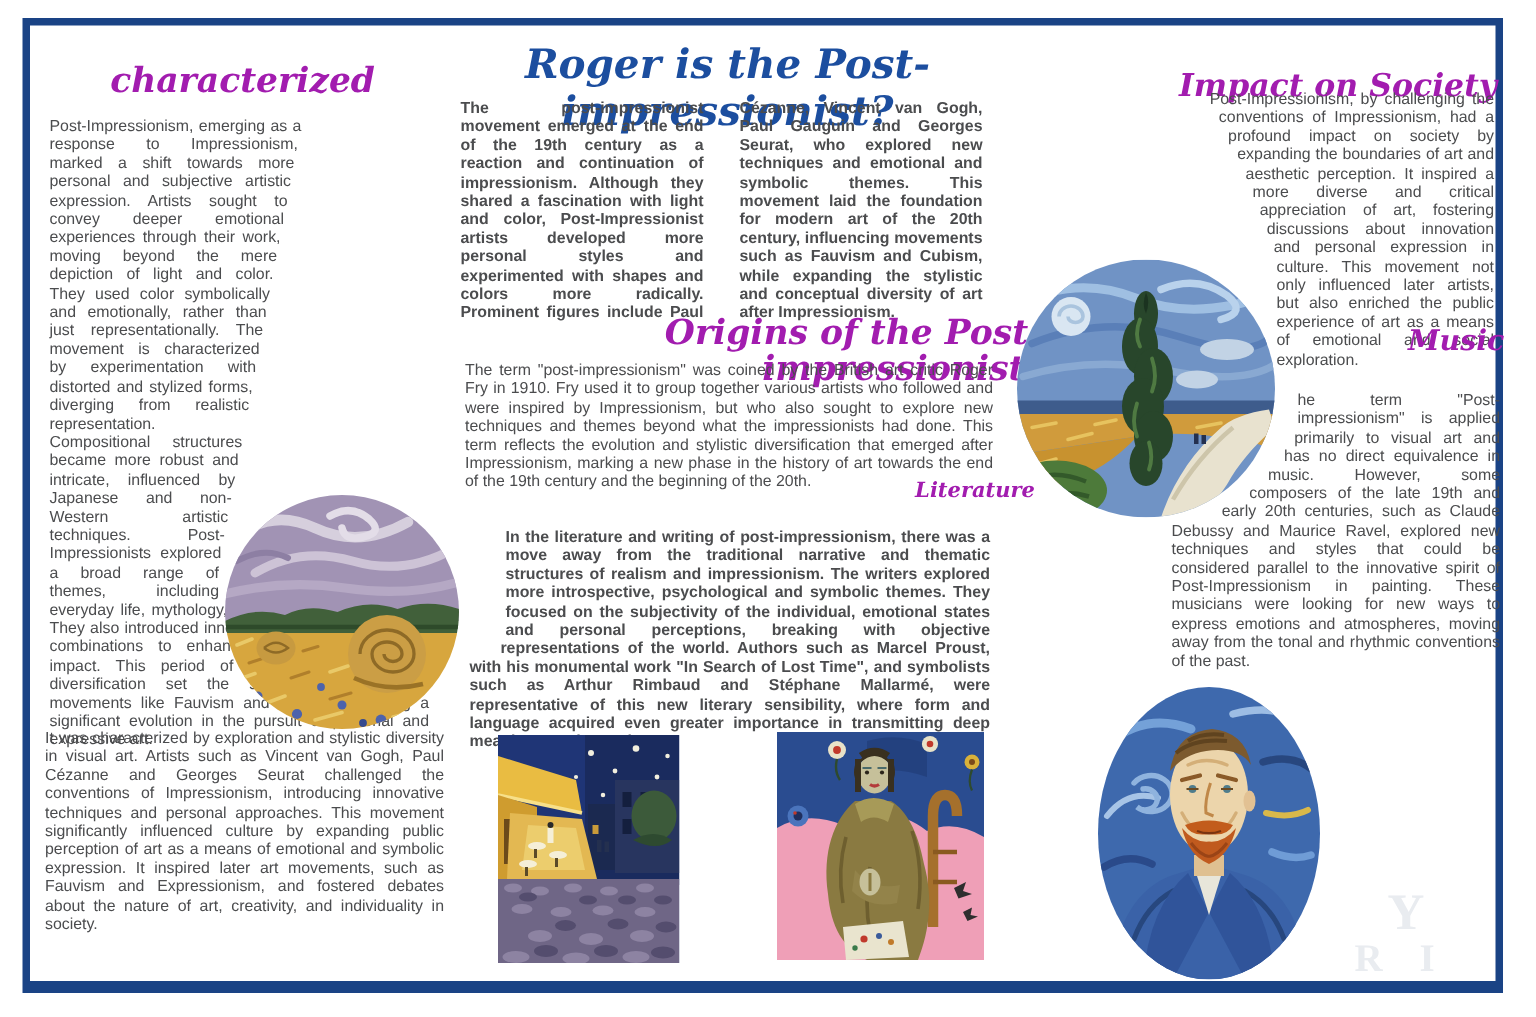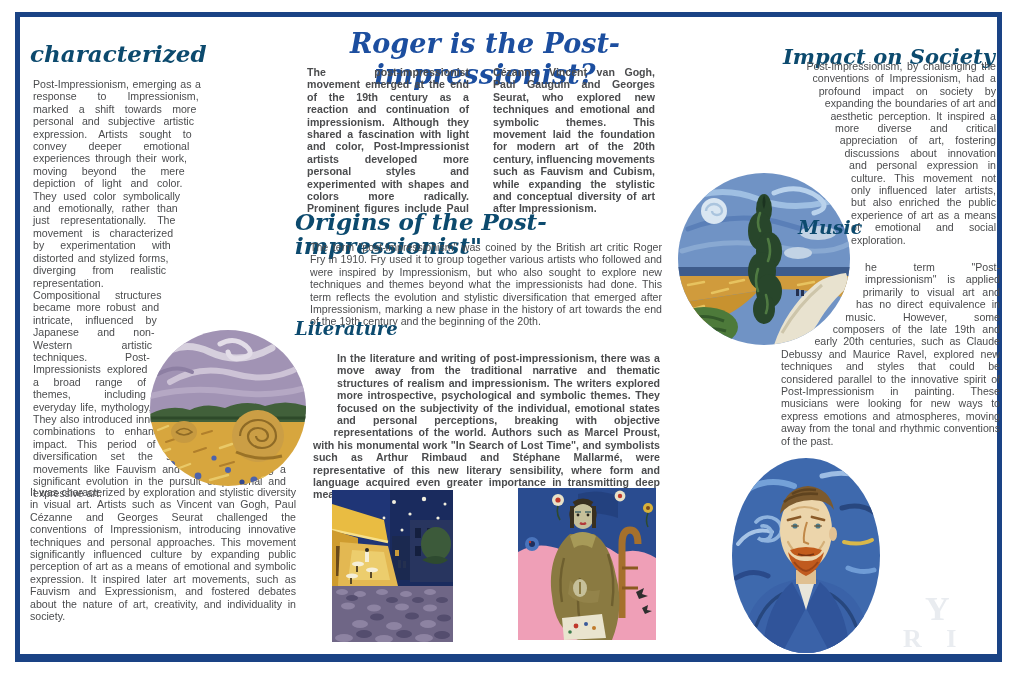--- a/index.html
+++ b/index.html
@@ -1,21 +1,21 @@
 <!DOCTYPE html>
 <html><head>
 <meta charset="utf-8">
 <style>
   html,body{margin:0;padding:0;background:#ffffff;}
   .page{position:relative;width:1024px;height:678px;background:#ffffff;overflow:hidden;
         font-family:"Liberation Sans",sans-serif;}
   .frame{position:absolute;left:15px;top:12px;width:987px;height:650px;box-sizing:border-box;
          border:5px solid #1a4385;border-bottom-width:8px;}
   .hd{position:absolute;font-family:"DejaVu Serif",serif;font-style:italic;font-weight:bold;
-      color:#0c4a6e;text-align:left;line-height:1.05;}
+      color:#a21caf;text-align:right;line-height:1.05;}
   .title{position:absolute;left:290px;top:28px;width:390px;text-align:center;
          font-family:"DejaVu Serif",serif;font-style:italic;font-weight:bold;
          font-size:27px;color:#1c4e9f;}
   .p{position:absolute;font-size:10.6px;line-height:12.4px;color:#4b4c4e;text-align:justify;}
   .cols{column-count:2;column-gap:24px;font-weight:bold;}
   .imgbox{position:absolute;overflow:hidden;}
   .round{border-radius:50%;}
   svg{display:block;}
   
   .fl-hay{float:right;width:140px;height:64px;margin-top:250px;
@@ -85,21 +85,21 @@
     </svg>
   </div>
 
   <div class="p" style="left:30px;top:486px;width:266px;">It was characterized by exploration and stylistic diversity in visual art. Artists such as Vincent van Gogh, Paul Cézanne and Georges Seurat challenged the conventions of Impressionism, introducing innovative techniques and personal approaches. This movement significantly influenced culture by expanding public perception of art as a means of emotional and symbolic expression. It inspired later art movements, such as Fauvism and Expressionism, and fostered debates about the nature of art, creativity, and individuality in society.</div>
 
   <div class="p cols" style="left:307px;top:66px;width:348px;height:182px;">The post-impressionist movement emerged at the end of the 19th century as a reaction and continuation of impressionism. Although they shared a fascination with light and color, Post-Impressionist artists developed more personal styles and experimented with shapes and colors more radically. Prominent figures include Paul Cézanne, Vincent van Gogh, Paul Gauguin and Georges Seurat, who explored new techniques and emotional and symbolic themes. This movement laid the foundation for modern art of the 20th century, influencing movements such as Fauvism and Cubism, while expanding the stylistic and conceptual diversity of art after Impressionism.</div>
 
   <div class="hd" style="left:295px;top:210px;width:400px;font-size:23px;">Origins of the Post-impressionist"</div>
   <div class="p" style="left:310px;top:241px;width:352px;">The term "post-impressionism" was coined by the British art critic Roger Fry in 1910. Fry used it to group together various artists who followed and were inspired by Impressionism, but who also sought to explore new techniques and themes beyond what the impressionists had done. This term reflects the evolution and stylistic diversification that emerged after Impressionism, marking a new phase in the history of art towards the end of the 19th century and the beginning of the 20th.</div>
 
-  <div class="hd" style="left:295px;top:320px;width:395px;font-size:18px;">Literature</div>
+  <div class="hd" style="left:295px;top:320px;width:395px;font-size:14px;">Literature</div>
   <div class="p" style="left:313px;top:352px;width:347px;font-weight:bold;">
     <span class="fl-lit"></span>
     <span>In the literature and writing of post-impressionism, there was a move away from the traditional narrative and thematic structures of realism and impressionism. The writers explored more introspective, psychological and symbolic themes. They focused on the subjectivity of the individual, emotional states and personal perceptions, breaking with objective representations of the world. Authors such as Marcel Proust, with his monumental work "In Search of Lost Time", and symbolists such as Arthur Rimbaud and Stéphane Mallarmé, were representative of this new literary sensibility, where form and language acquired even greater importance in transmitting deep meanings. and complex.</span>
   </div>
 
   <div class="imgbox" style="left:332px;top:490px;width:121px;height:152px;">
     <svg viewBox="0 0 121 152" width="121" height="152">
       <rect width="121" height="152" fill="#1f3576"></rect>
       <rect x="58" y="0" width="63" height="100" fill="#1a2b5e"></rect>
       <g fill="#f2efde">

